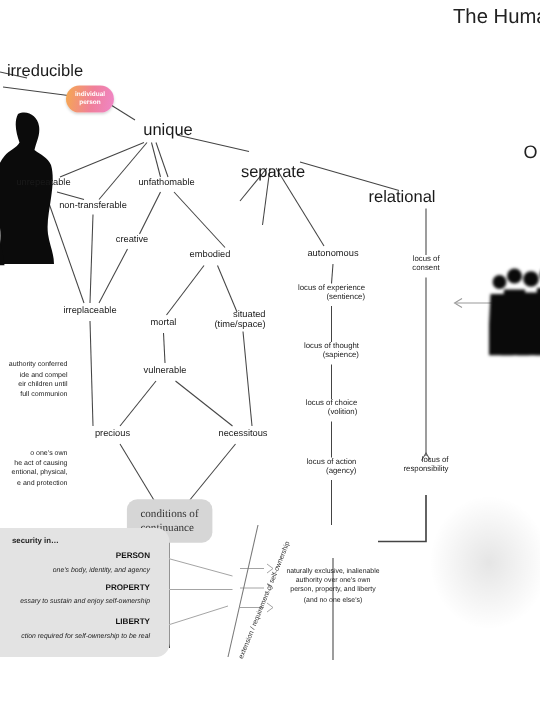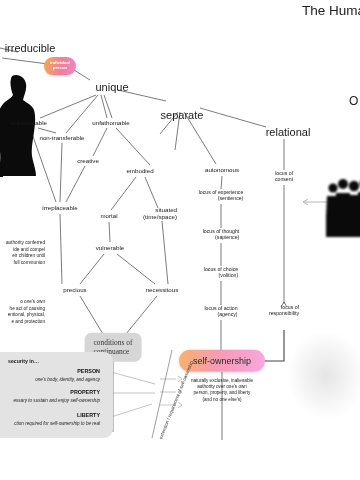--- a/index.html
+++ b/index.html
@@ -177,21 +177,21 @@
         <circle cx="39" cy="8" r="5"></circle>
           <path d="M32 17h14l2 45H31z"></path>
       </g>
     </svg>
   </div>
   <div class="smudge" style="left:286px;top:330px;width:80px;height:90px;"></div>
 
   <div class="node n-big" style="left:30px;top:48px;">irreducible</div>
   <div class="node n-big" style="left:112px;top:87px;">unique</div>
   <div class="node n-big" style="left:182px;top:115px;">separate</div>
-  <div class="node n-big" style="left:288px;top:132px;">relational</div>
+  <div class="node n-big" style="left:268px;top:132px;">relational</div>
 
   <div class="node n-mid" style="left:29px;top:123px;">unrepeatable</div>
   <div class="node n-mid" style="left:62px;top:138px;">non-transferable</div>
   <div class="node n-mid" style="left:111px;top:123px;">unfathomable</div>
   <div class="node n-mid" style="left:88px;top:161px;">creative</div>
   <div class="node n-mid" style="left:140px;top:171px;">embodied</div>
   <div class="node n-mid" style="left:222px;top:170px;">autonomous</div>
 
   <div class="node n-mid" style="left:60px;top:208px;">irreplaceable</div>
   <div class="node n-mid" style="left:109px;top:216px;">mortal</div>
@@ -210,21 +210,20 @@
 (volition)</div>
   <div class="node n-sm" style="left:221px;top:312px;">locus of action
 (agency)</div>
   <div class="node n-sm" style="left:284px;top:177px;">locus of
 consent</div>
   <div class="node n-sm" style="left:284px;top:311px;">locus of
 responsibility</div>
 
   <div class="pill pill-small" style="left:60px;top:66px;">individual
 person</div>
-  <div class="pill pill-big" style="left:222px;top:361px;">self-ownership</div>
 
   <div class="graybox" style="left:113px;top:347px;">conditions of
 continuance</div>
 
   <div class="desc" style="left:222px;top:378px;">naturally exclusive, inalienable
 authority over one's own
 person, property, and liberty
 (and no one else's)</div>
 
   <div class="panel" style="left:-52px;top:352px;width:165px;height:86px;"></div>

